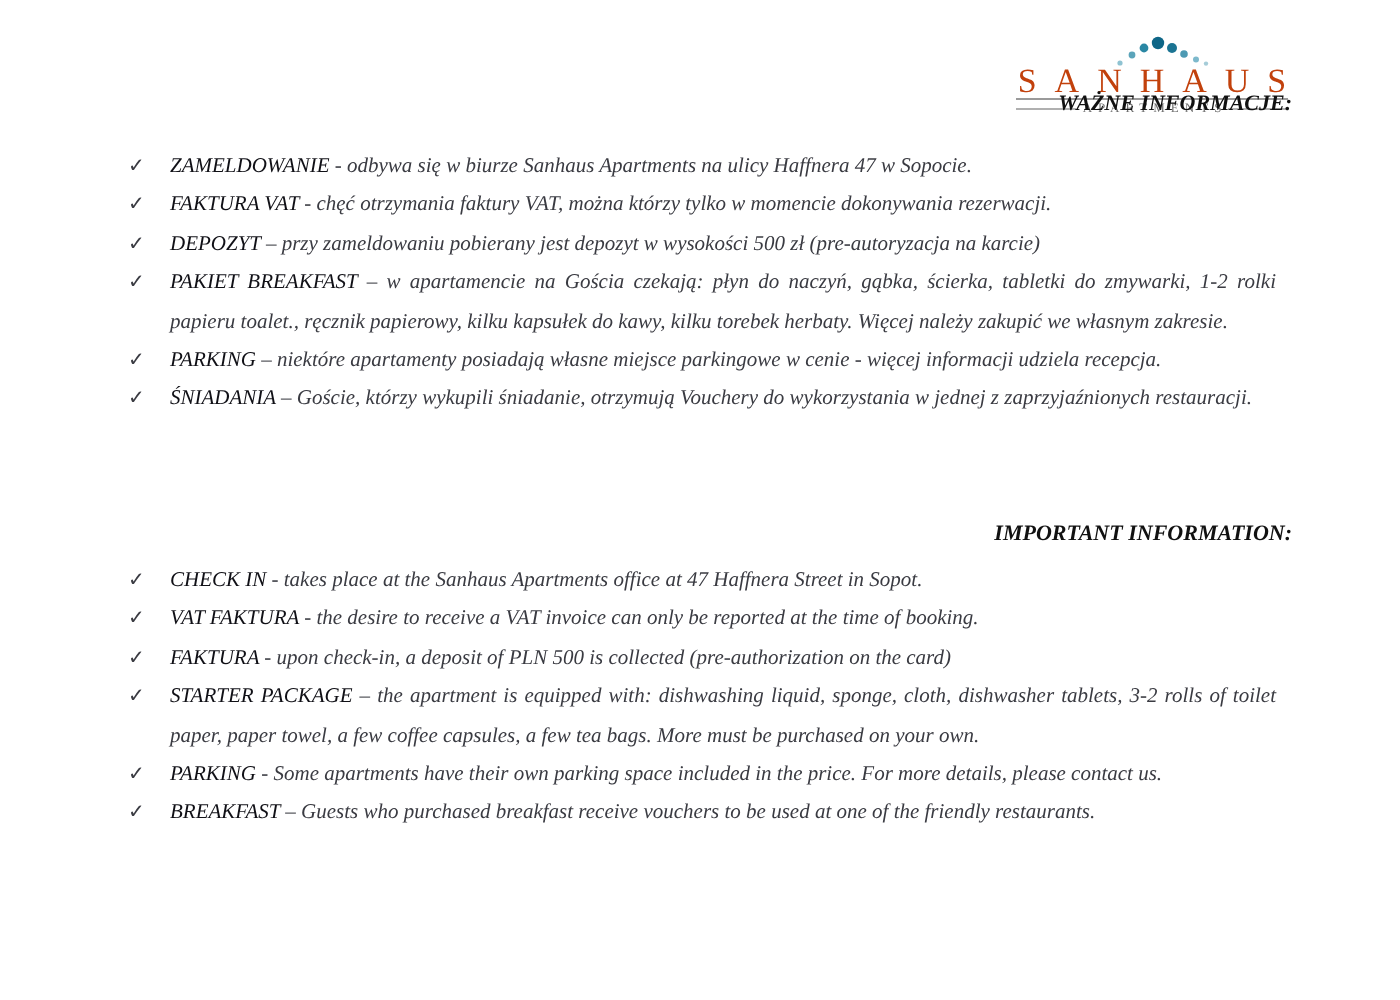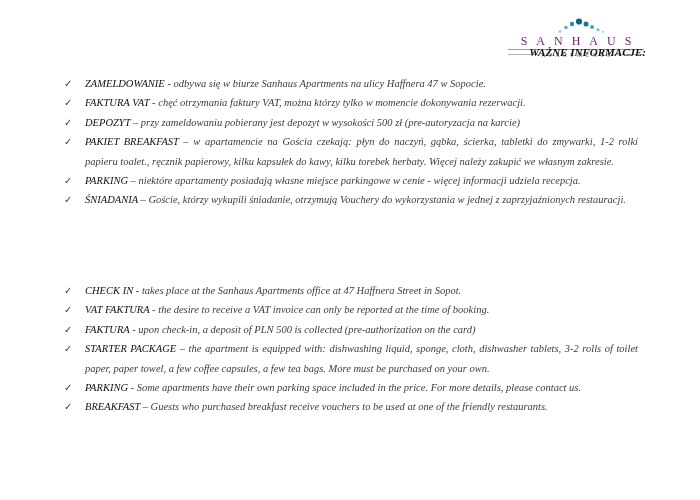--- a/index.html
+++ b/index.html
@@ -18,22 +18,22 @@
   .logo {
     position: absolute;
     top: 16px;
     right: 56px;
     width: 136px;
     text-align: center;
     font-style: normal;
   }
   .logo-dots { display: block; margin: 0 auto -2px auto; }
   .logo-word {
-    font-size: 12px;
-    color: #701a75;
+    font-size: 17px;
+    color: #c2410c;
     letter-spacing: 9px;
     margin-right: -9px;
     white-space: nowrap;
     line-height: 14px;
   }
   .logo-rule { border-top: 1px solid #9a9a9a; margin-top: 1px; }
   .logo-sub {
     display: flex;
     align-items: center;
     gap: 3px;
@@ -132,20 +132,21 @@
       <span class="check">✓</span><span class="term">PAKIET BREAKFAST</span><span class="desc"> – w apartamencie na Gościa czekają: płyn do naczyń, gąbka, ścierka, tabletki do zmywarki, 1-2 rolki papieru toalet., ręcznik papierowy, kilku kapsułek do kawy, kilku torebek herbaty. Więcej należy zakupić we własnym zakresie.</span>
     </li>
     <li>
       <span class="check">✓</span><span class="term">PARKING</span><span class="desc"> – niektóre apartamenty posiadają własne miejsce parkingowe w cenie - więcej informacji udziela recepcja.</span>
     </li>
     <li>
       <span class="check">✓</span><span class="term">ŚNIADANIA</span><span class="desc"> – Goście, którzy wykupili śniadanie, otrzymują Vouchery do wykorzystania w jednej z zaprzyjaźnionych restauracji.</span>
     </li>
   </ul>
 
+  <h2 class="heading heading-en">IMPORTANT INFORMATION:</h2>
 
   <ul class="info-list list-en">
     <li>
       <span class="check">✓</span><span class="term">CHECK IN</span><span class="desc"> - takes place at the Sanhaus Apartments office at 47 Haffnera Street in Sopot.</span>
     </li>
     <li>
       <span class="check">✓</span><span class="term">VAT FAKTURA</span><span class="desc"> - the desire to receive a VAT invoice can only be reported at the time of booking.</span>
     </li>
     <li>
       <span class="check">✓</span><span class="term">FAKTURA</span><span class="desc"> - upon check-in, a deposit of PLN 500 is collected (pre-authorization on the card)</span>

